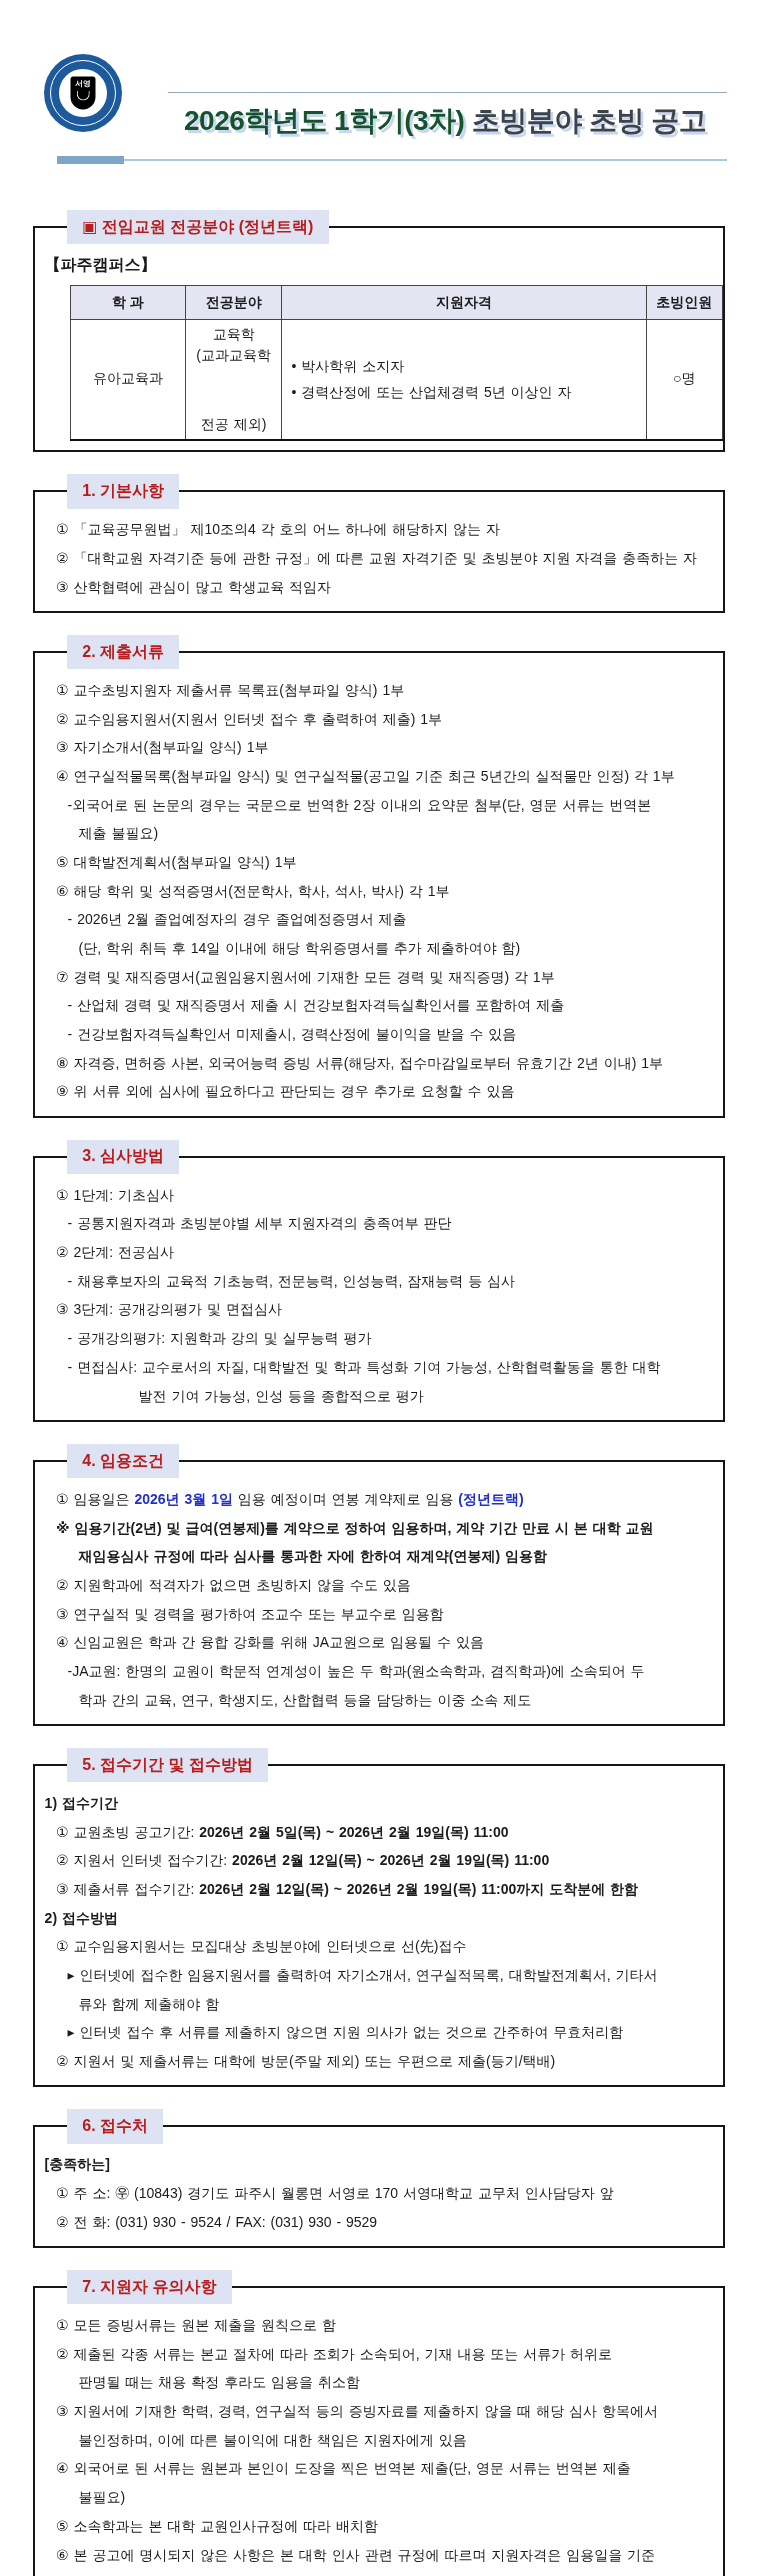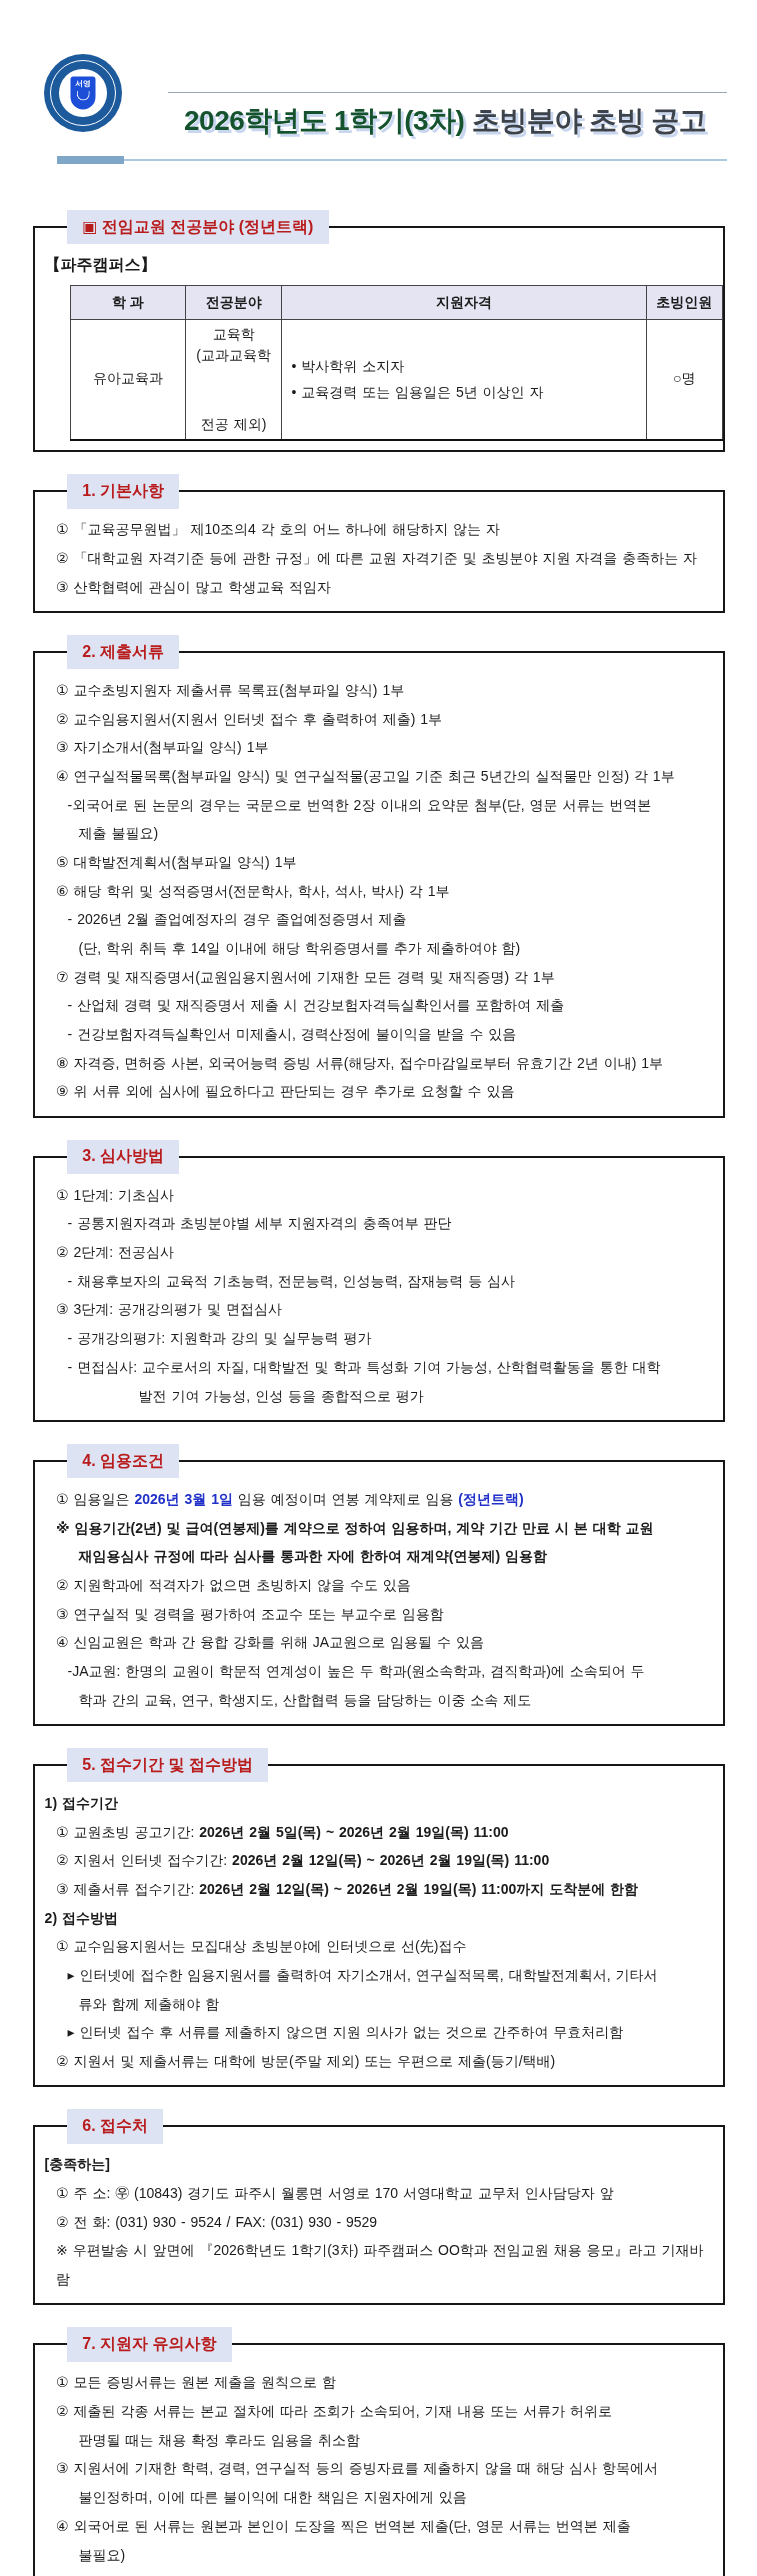--- a/index.html
+++ b/index.html
@@ -6,21 +6,21 @@
   body{width:758px;font-family:"Liberation Sans","DejaVu Sans",sans-serif;color:#1b1b1b;}
   .page{width:758px;padding:27px 0 25px;box-sizing:border-box;}
 
   
   .header{position:relative;height:161px;}
   .logo{position:absolute;left:44px;top:27px;width:78px;height:78px;border-radius:50%;
         background:#1c5a9c;}
   .logo .ring{position:absolute;inset:5.7px;border-radius:50%;border:1.9px solid #ffffff;}
   .logo .core{position:absolute;inset:15.3px;border-radius:50%;background:#ffffff;}
   .logo .shield{position:absolute;left:50%;top:50%;transform:translate(-50%,-50%);
-        width:25px;height:33px;background:#1d4ed8;border-radius:2.9px 2.9px 12.4px 12.4px;
+        width:25px;height:33px;background:#000000;border-radius:2.9px 2.9px 12.4px 12.4px;
         color:#fff;font-size:7.7px;font-weight:700;text-align:center;line-height:1.1;padding-top:2.9px;
         box-sizing:border-box;}
   .logo .arc{position:absolute;left:50%;bottom:8.6px;transform:translateX(-50%);
         width:11.5px;height:9.6px;border:1.9px solid #fff;border-top:none;border-radius:0 0 9.6px 9.6px;}
   .rule-top{position:absolute;left:168px;right:31px;top:65px;height:1px;background:#97a7ba;}
   .title{position:absolute;left:184px;top:75px;white-space:nowrap;
          font-size:28px;font-weight:700;letter-spacing:-0.5px;
          text-shadow:2.9px 2.9px 0 #c9d6ef;}
   .title .accent{color:#14532d;}
   .title .main{color:#3c434b;}
@@ -94,21 +94,21 @@
       <tbody>
         <tr>
           <td class="c">유아교육과</td>
           <td class="c field">
               <div class="line" style="padding-left: 11.5px;"><span>교육학</span></div>
               <div class="line" style="padding-left: 11.5px;"><span>(교과교육학</span></div>
               <div class="line" style="padding-left: 11.5px; margin-top: 48px;"><span>전공 제외)</span></div>
             </td>
           <td class="qual">
               <div class="line" style="padding-left: 11.5px;"><span>• 박사학위 소지자</span></div>
-              <div class="line" style="padding-left: 11.5px;"><span>• 교육경력 또는 임용일은 5년 이상인 자</span></div>
+              <div class="line" style="padding-left: 11.5px;"><span>• 경력산정에 또는 산업체경력 5년 이상인 자</span></div>
             </td>
           <td class="c">○명</td>
         </tr>
       </tbody>
     </table>
   </section>
 
   <section class="sec">
     <div class="sec-label">1. 기본사항</div>
     <div class="lines">
@@ -182,21 +182,20 @@
         <div class="line" style="padding-left: 11.5px;"><span>② 지원서 및 제출서류는 대학에 방문(주말 제외) 또는 우편으로 제출(등기/택배)</span></div>
       </div>
   </section>
 
   <section class="sec">
     <div class="sec-label">6. 접수처</div>
     <div class="lines">
         <div class="line" style="padding-left: 0px;"><span class="b">[충족하는]</span></div>
         <div class="line" style="padding-left: 11.5px;"><span>① 주 소: ㉾ (10843) 경기도 파주시 월롱면 서영로 170 서영대학교 교무처 인사담당자 앞</span></div>
         <div class="line" style="padding-left: 11.5px;"><span>② 전 화: (031) 930 - 9524   /   FAX: (031) 930 - 9529</span></div>
-        <div class="line" style="padding-left: 11.5px;"><span>※ 우편발송 시 앞면에 『2026학년도 1학기(3차) 파주캠퍼스 OO학과 전임교원 채용 응모』라고 기재바람</span></div>
       </div>
   </section>
 
   <section class="sec">
     <div class="sec-label">7. 지원자 유의사항</div>
     <div class="lines">
         <div class="line" style="padding-left: 11.5px;"><span>① 모든 증빙서류는 원본 제출을 원칙으로 함</span></div>
         <div class="line" style="padding-left: 11.5px;"><span>② 제출된 각종 서류는 본교 절차에 따라 조회가 소속되어, 기재 내용 또는 서류가 허위로</span></div>
         <div class="line" style="padding-left: 34px;"><span>판명될 때는 채용 확정 후라도 임용을 취소함</span></div>
         <div class="line" style="padding-left: 11.5px;"><span>③ 지원서에 기재한 학력, 경력, 연구실적 등의 증빙자료를 제출하지 않을 때 해당 심사 항목에서</span></div>

